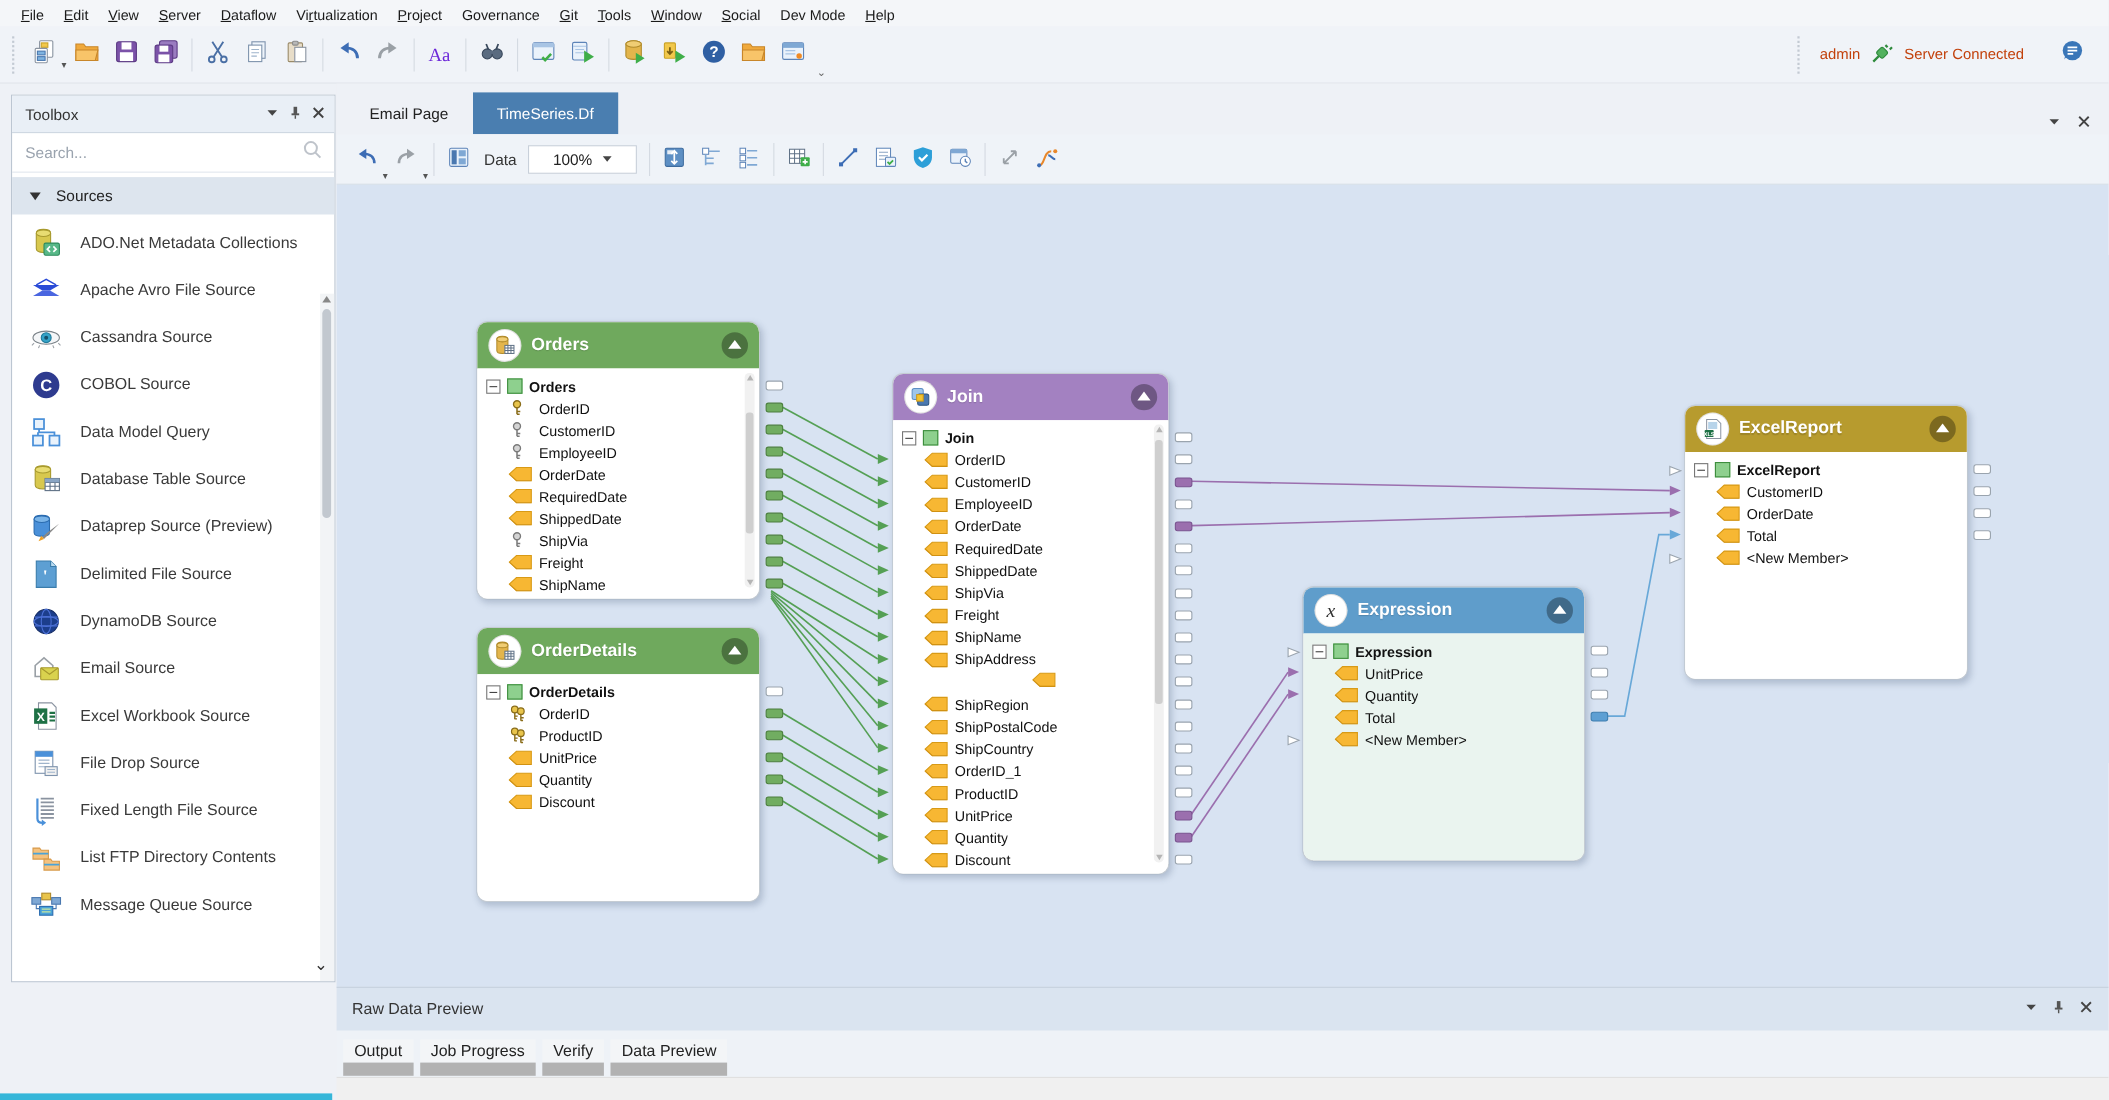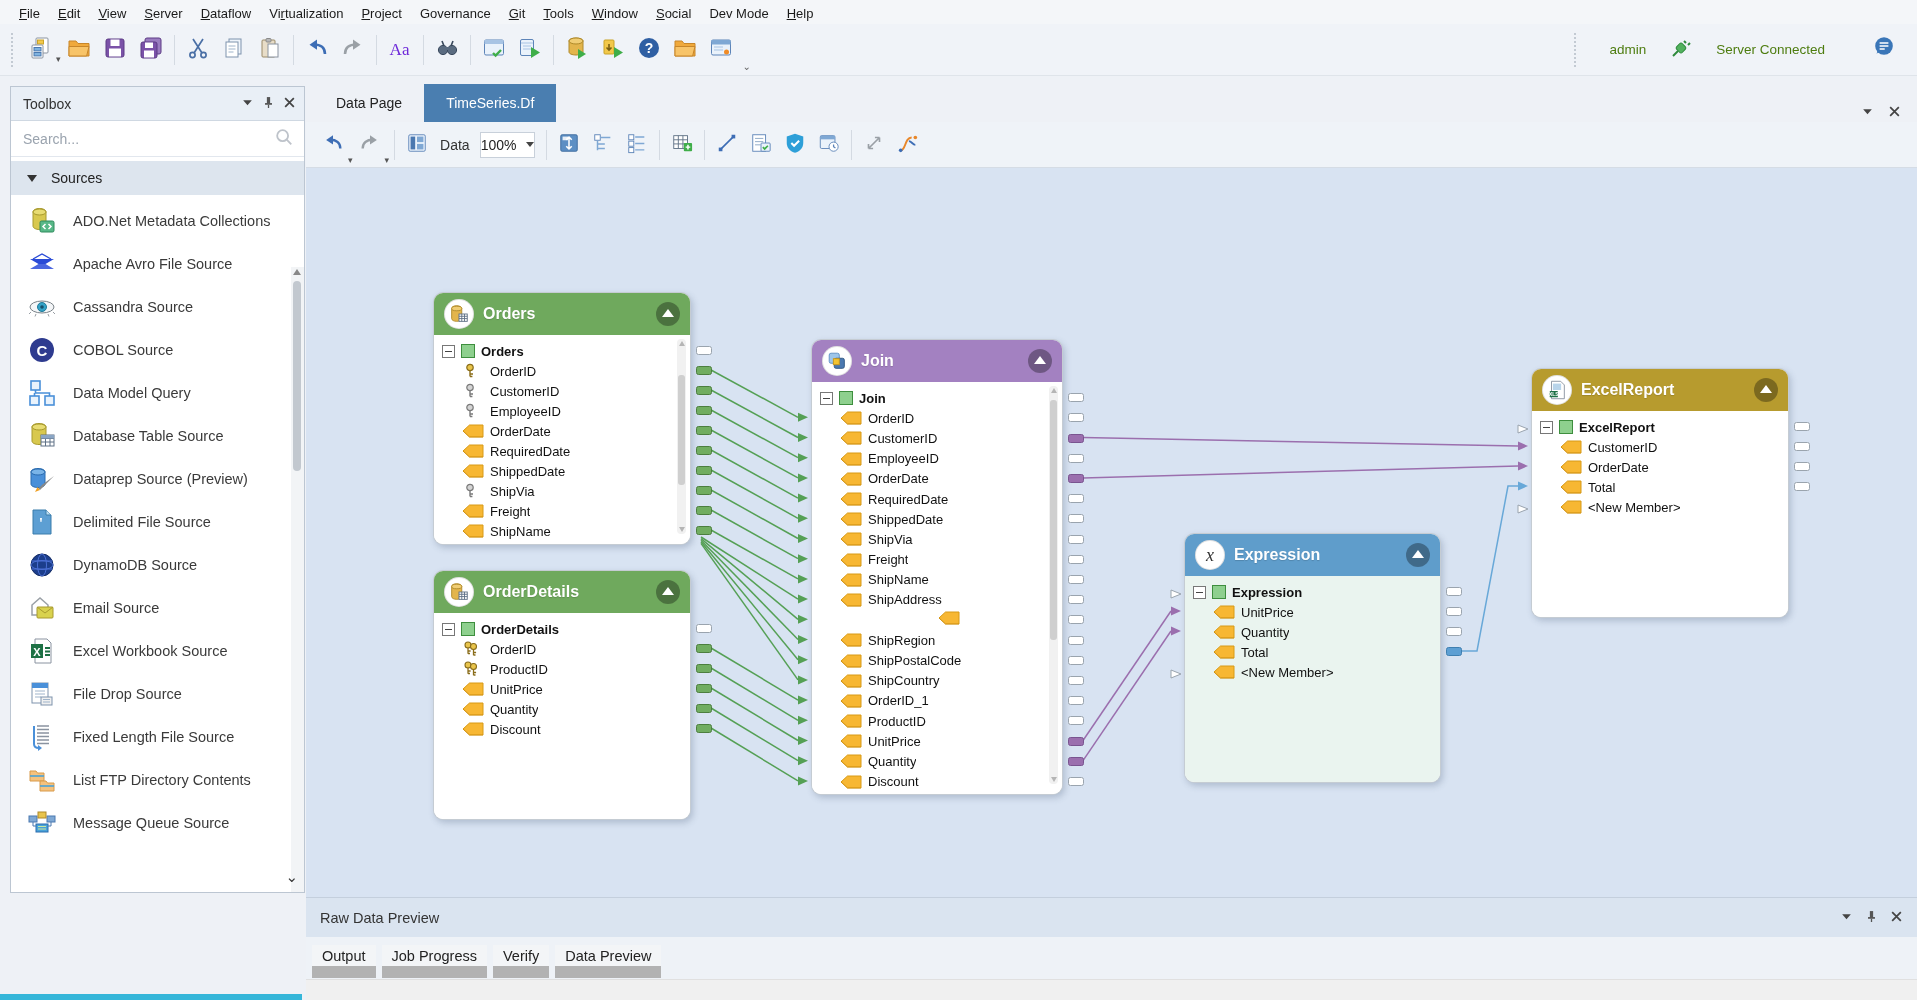--- a/index.html
+++ b/index.html
@@ -12,21 +12,21 @@
   .menu-item{padding:3px 9px;cursor:default;}
   .menu-item u{text-decoration:underline;}
 
   
   .toolbar{position:absolute;left:0;top:24px;right:0;height:52px;background:#f0f3f8;border-bottom:1px solid #dfe4ea;display:flex;align-items:center;padding-left:6px;}
   .grip{width:6px;height:34px;border-left:2px dotted #c3cad3;margin:0 5px;}
   .tb-btn{width:32px;height:32px;margin:0 2px;display:flex;align-items:center;justify-content:center;border-radius:3px;}
   .tb-btn svg{width:24px;height:24px;}
   .tb-sep{width:1px;height:30px;background:#d4dae2;margin:0 5px;}
   .tb-caret{font-size:9px;color:#555;margin-left:-2px;align-self:flex-end;padding-bottom:2px;}
-  .tb-right{margin-left:auto;display:flex;align-items:center;font-size:13.5px;color:#4d7c0f;padding-right:14px;gap:24px;}
+  .tb-right{margin-left:auto;display:flex;align-items:center;font-size:13.5px;color:#c2410c;padding-right:14px;gap:9px;}
   .tb-right svg{width:22px;height:22px;}
   .chat-ic{width:30px;height:30px;margin-left:24px;}
   .font-ic{font-family:"Liberation Serif",serif;font-size:17px;color:#6d28d9;}
   .overflow-caret{font-size:10px;color:#666;margin-left:4px;align-self:flex-end;padding-bottom:3px;}
 
   
   .toolbox{position:absolute;left:10px;top:86px;width:295px;height:807px;background:#fff;border:1px solid #bcc6d2;display:flex;flex-direction:column;}
   .tbx-header{height:34px;background:#e9eff6;border-bottom:1px solid #cfd8e2;display:flex;align-items:center;padding:0 8px 0 12px;font-size:14px;color:#333;}
   .tbx-header .hicons{margin-left:auto;display:flex;align-items:center;gap:8px;color:#444;}
   .hicons svg{width:13px;height:13px;}
@@ -50,21 +50,21 @@
   .tabstrip{position:absolute;left:0;top:0;right:0;height:46px;background:#eef1f6;display:flex;align-items:flex-end;padding-left:8px;}
   .dtab{height:38px;display:flex;align-items:center;padding:0 22px;font-size:14px;color:#222;}
   .dtab.active{background:#4a7eb0;color:#fff;}
   .strip-icons{margin-left:auto;display:flex;gap:14px;align-items:center;padding-right:16px;color:#333;}
   .strip-icons svg{width:13px;height:13px;}
 
   
   .ctoolbar{position:absolute;left:0;top:46px;right:0;height:46px;background:#eff3f8;border-bottom:1px solid #d5dce5;display:flex;align-items:center;padding-left:10px;font-size:14px;color:#333;}
   .ct-btn{width:30px;height:30px;margin:0 2px;display:flex;align-items:center;justify-content:center;border-radius:3px;}
   .ct-btn svg{width:22px;height:22px;}
-  .zoom-combo{display:flex;align-items:center;background:#fff;border:1px solid #c8d0da;height:26px;padding:0 0;margin:0 6px;gap:10px;font-size:14px;color:#222;}
+  .zoom-combo{display:flex;align-items:center;background:#fff;border:1px solid #c8d0da;height:26px;padding:0 22px;margin:0 6px;gap:10px;font-size:14px;color:#222;}
   .zoom-combo .car{width:0;height:0;border-left:4px solid transparent;border-right:4px solid transparent;border-top:5px solid #444;}
 
   
   .canvas{position:absolute;left:0;top:92px;right:0;bottom:103px;background:var(--canvas-bg,#d8e3f2);overflow:hidden;}
   .edges{position:absolute;left:0;top:0;width:100%;height:100%;pointer-events:none;}
 
   .node{position:absolute;border-radius:10px;background:#fff;box-shadow:2px 3px 6px rgba(60,80,110,.25);border:1px solid rgba(90,110,130,.35);}
   .node-header{height:42px;border-radius:9px 9px 0 0;display:flex;align-items:center;padding:0 10px;gap:9px;}
   .node-title{color:#fff;font-size:16px;font-weight:bold;text-shadow:0 1px 1px rgba(0,0,0,.15);}
   .node-iconcircle{width:30px;height:30px;border-radius:50%;background:#fff;display:flex;align-items:center;justify-content:center;box-shadow:inset 0 0 0 1px rgba(0,0,0,.12);}
@@ -445,21 +445,21 @@
         <div class="tbx-scroll">
         <span class="up"></span>
           <span class="thumb"></span>
       </div>
       <span class="tbx-chev">⌄</span>
     </div>
   </div>
 
   <div class="docarea">
     <div class="tabstrip" id="doctabs">
-        <span class="dtab">Data Page</span>
+        <span class="dtab">Email Page</span>
         <span class="dtab active">TimeSeries.Df</span>
       <span class="strip-icons">
         <span id="ts-caret"><svg viewBox="0 0 12 12" xmlns="http://www.w3.org/2000/svg">
               <path d="M2 4l4 4.5L10 4z" fill="#444"></path>
             </svg></span>
         <span id="ts-close"><svg viewBox="0 0 12 12" xmlns="http://www.w3.org/2000/svg">
               <path d="M2 2l8 8M10 2l-8 8" stroke="#444" stroke-width="1.6"></path>
             </svg></span>
       </span>
     </div>

